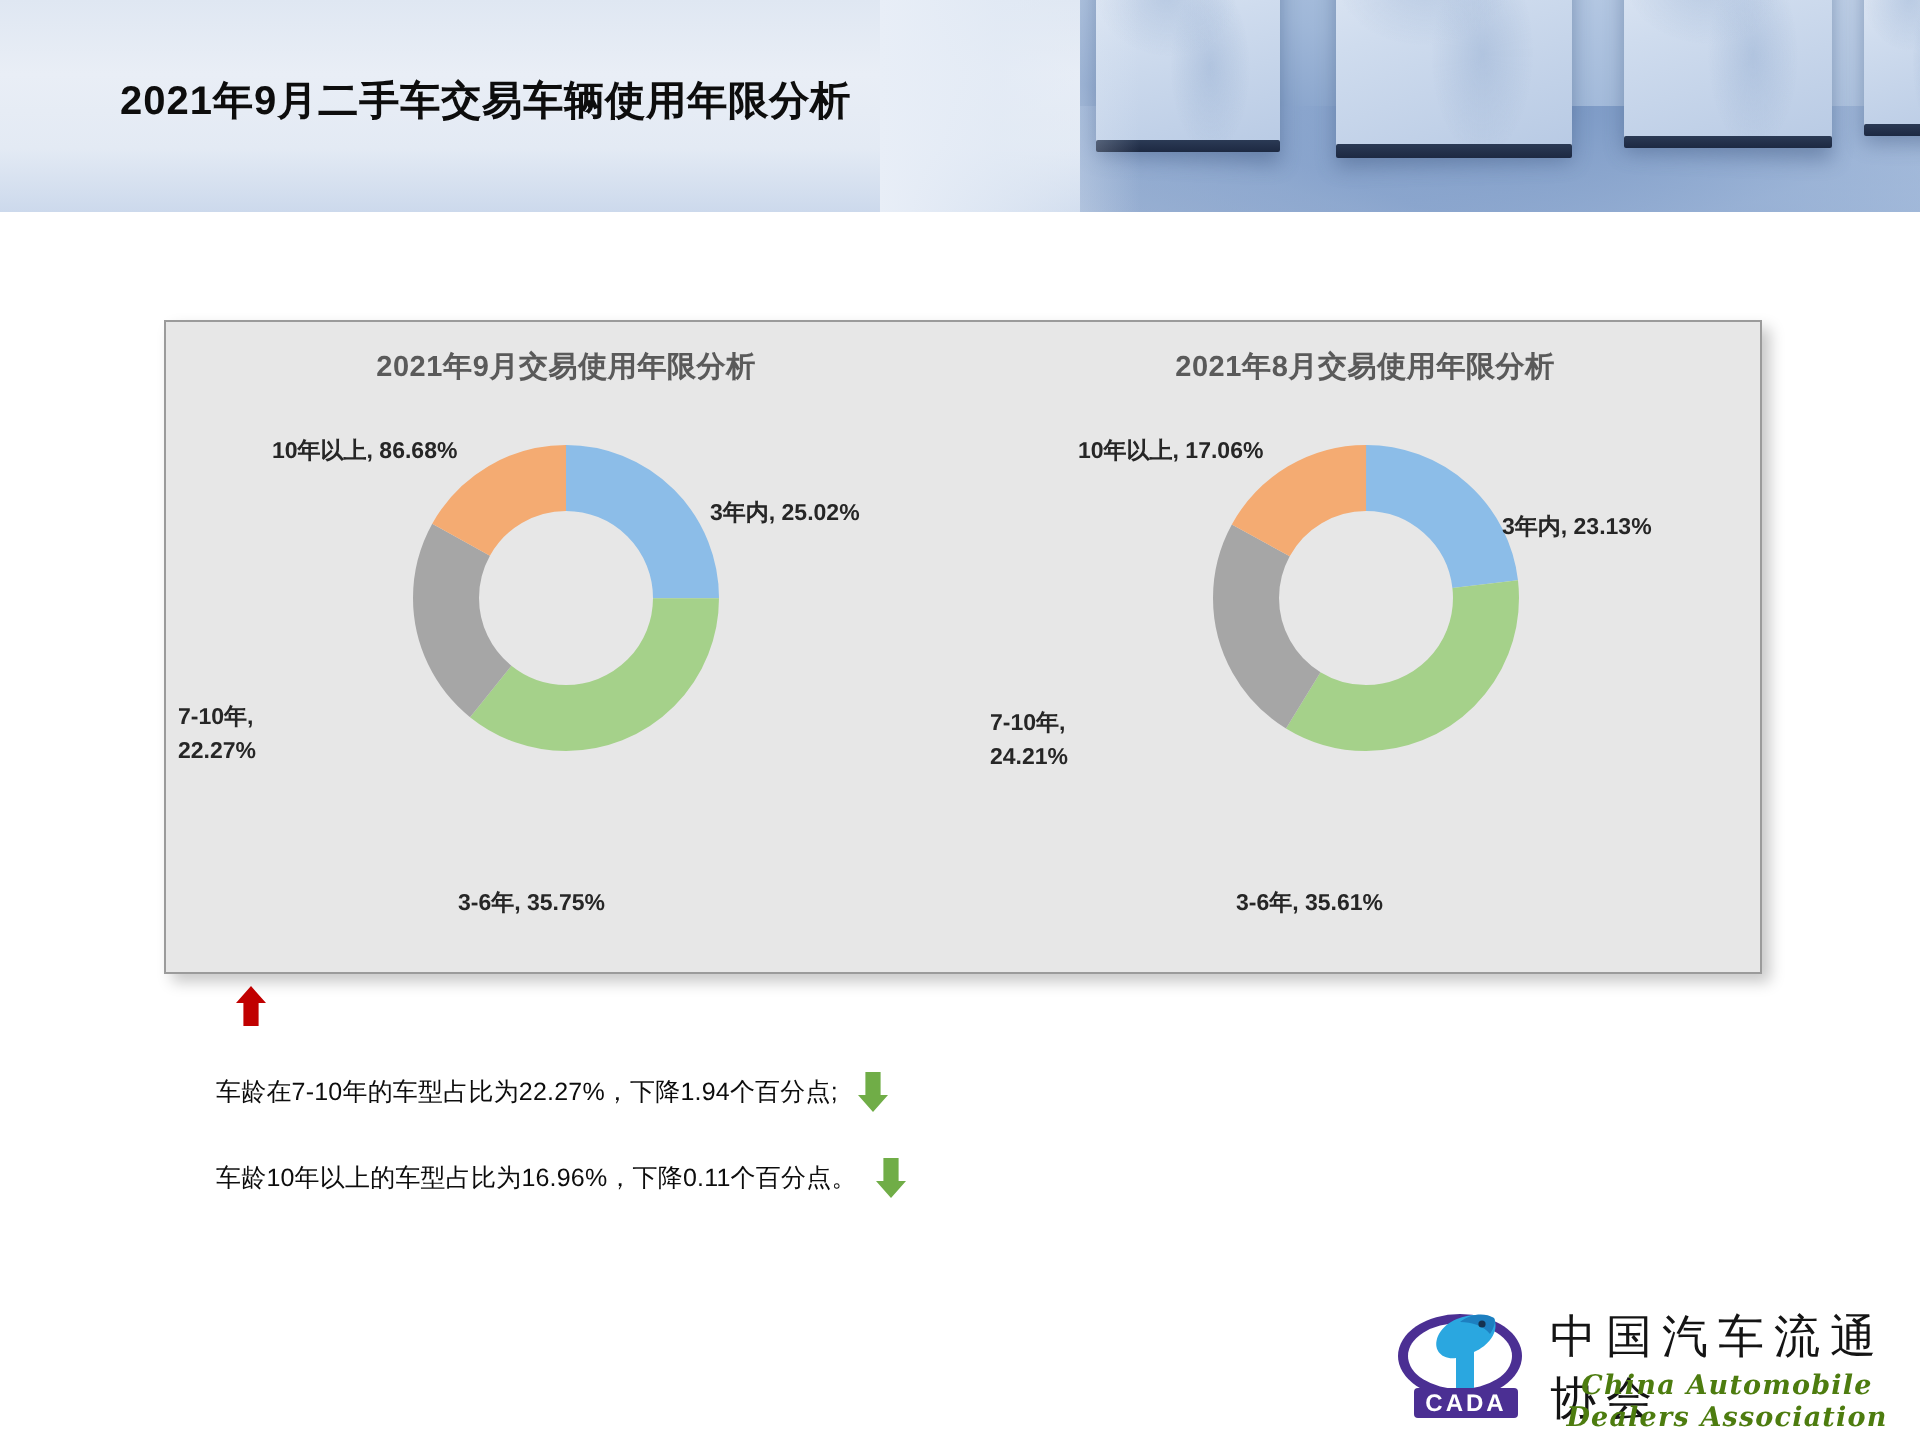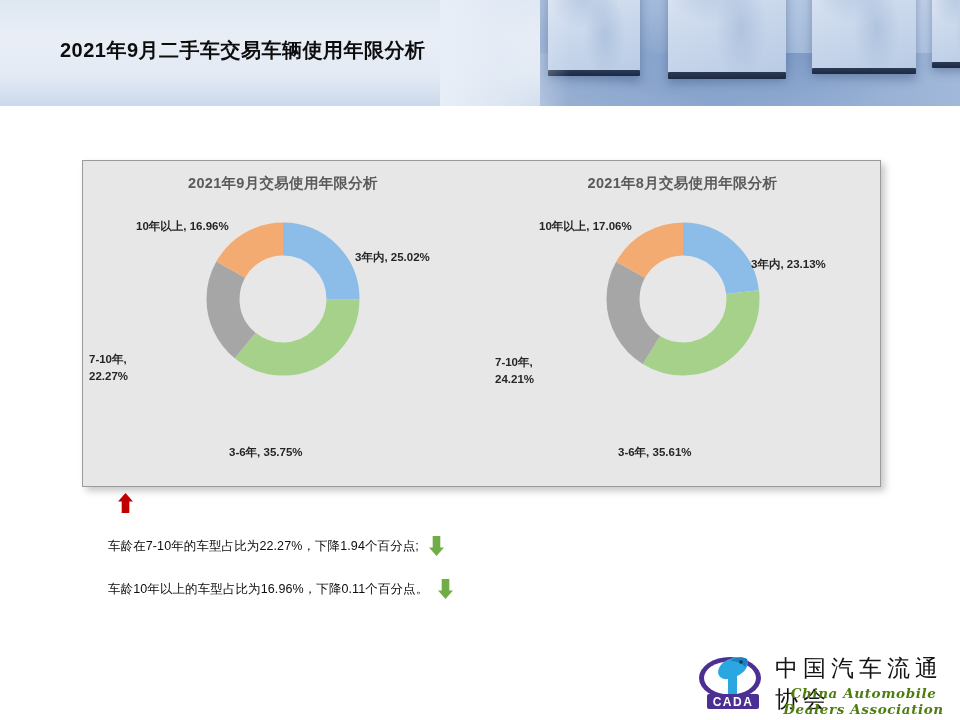--- a/index.html
+++ b/index.html
@@ -205,21 +205,21 @@
 
             <circle cx="85" cy="85" r="60" fill="none" stroke="#a5d18a" stroke-width="33" stroke-dasharray="134.77 242.22" stroke-dashoffset="-94.32"></circle>
 
             <circle cx="85" cy="85" r="60" fill="none" stroke="#a6a6a6" stroke-width="33" stroke-dasharray="83.95 293.04" stroke-dashoffset="-229.09"></circle>
 
             <circle cx="85" cy="85" r="60" fill="none" stroke="#f4ab72" stroke-width="33" stroke-dasharray="63.94 313.05" stroke-dashoffset="-313.04"></circle>
           </g>
         </svg>
       </div>
 
-      <div class="pie-label lbl-top">10年以上, 16.96%</div>
+      <div class="pie-label lbl-top">10年以上, 86.68%</div>
       <div class="pie-label lbl-right">3年内, 25.02%</div>
       <div class="pie-label lbl-left">7-10年,
 22.27%</div>
       <div class="pie-label lbl-bot">3-6年, 35.75%</div>
     </div>
 
     <div class="chart-col right">
       <div class="chart-title">2021年8月交易使用年限分析</div>
 
       <div class="donut-wrap">

